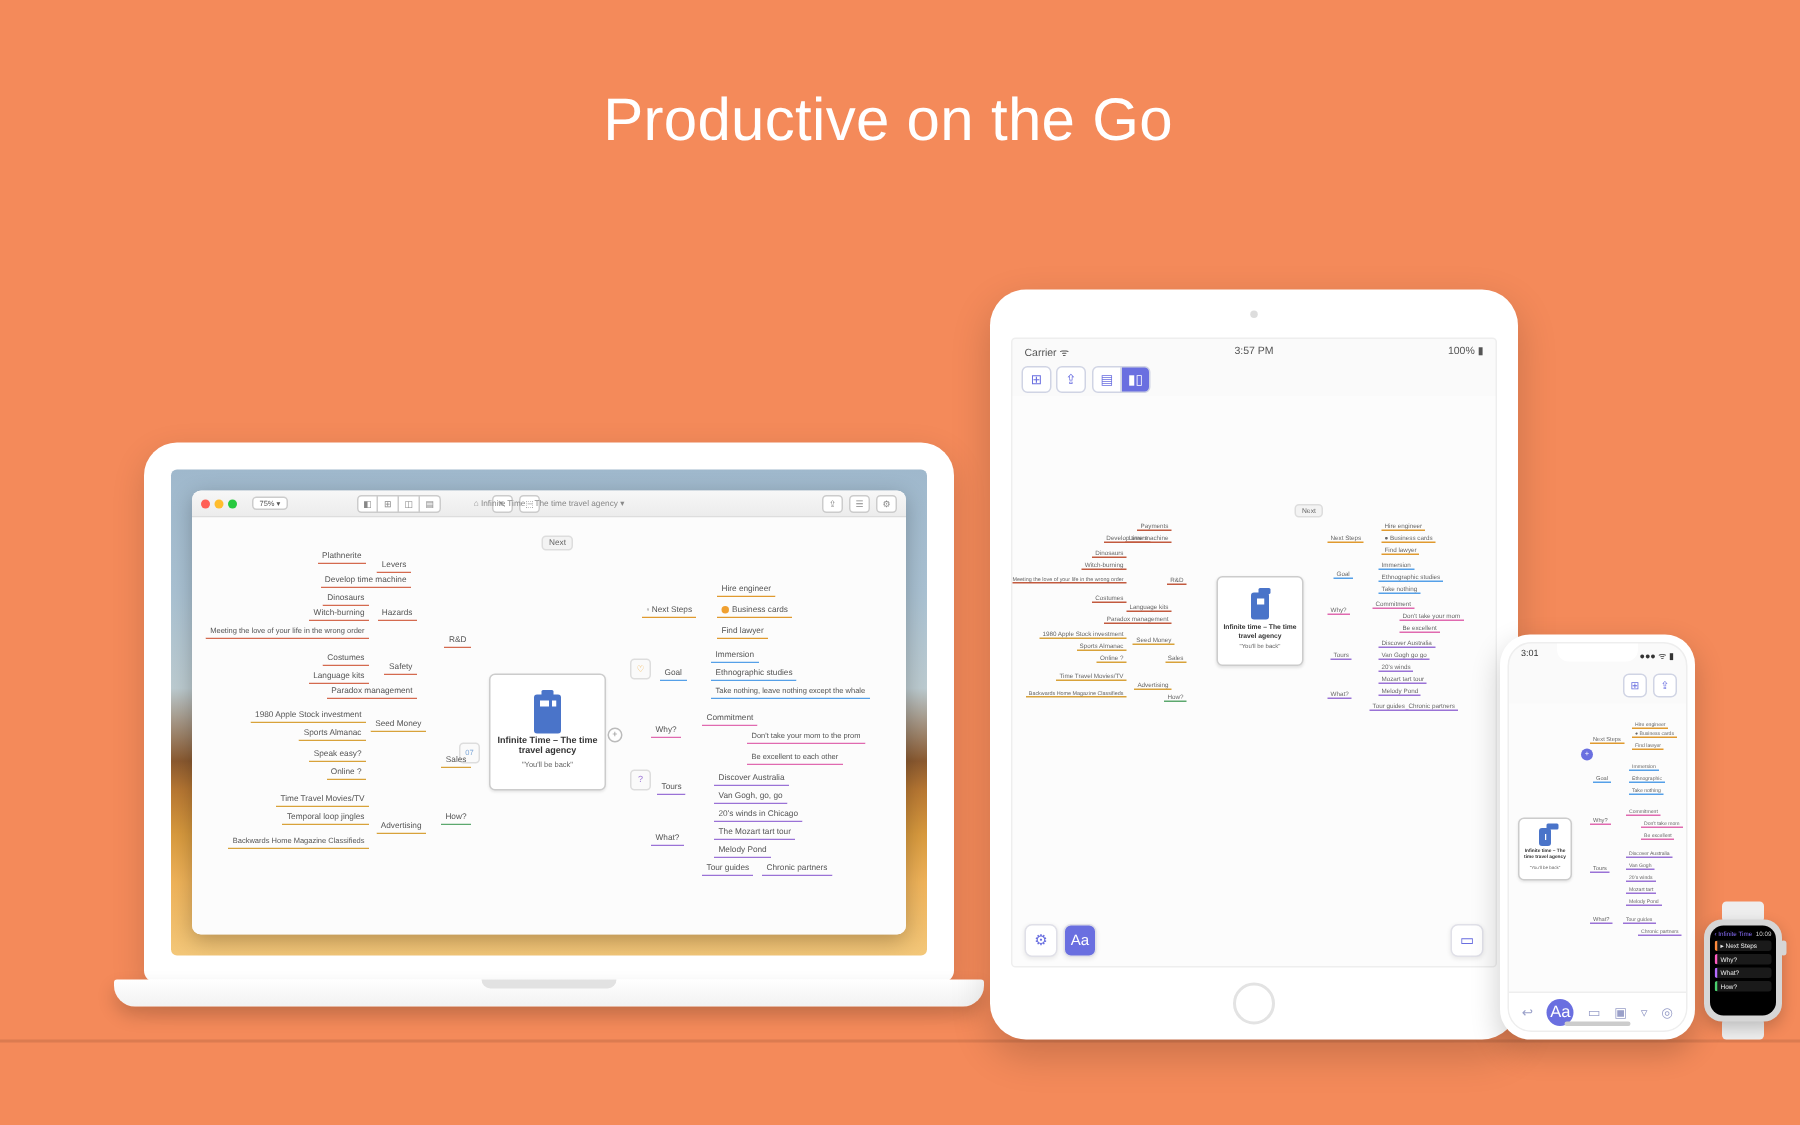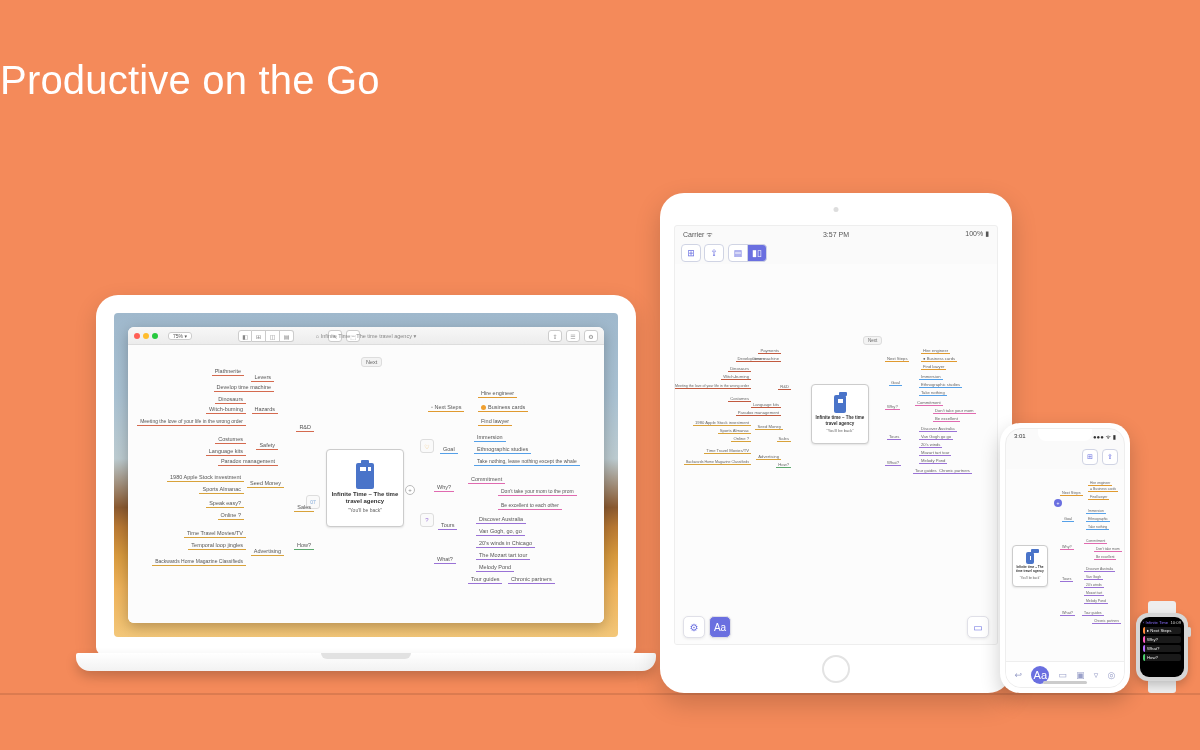--- a/index.html
+++ b/index.html
@@ -5,21 +5,21 @@
   * { box-sizing: border-box; margin: 0; padding: 0; }
   html, body { width: 1200px; height: 750px; overflow: hidden; }
   body {
     background: #f48a5a;
     font-family: -apple-system, "Helvetica Neue", Arial, sans-serif;
     position: relative;
   }
   .hero-title {
     position: absolute;
     top: 58px; left: 0; right: 16px;
-    text-align: left;
+    text-align: center;
     color: #fff;
     font-size: 40px;
     font-weight: 500;
     letter-spacing: 0.2px;
   }
   .floor {
     position: absolute;
     left: 0; right: 0; bottom: 55px;
     height: 2px;
     background: rgba(0,0,0,0.10);

